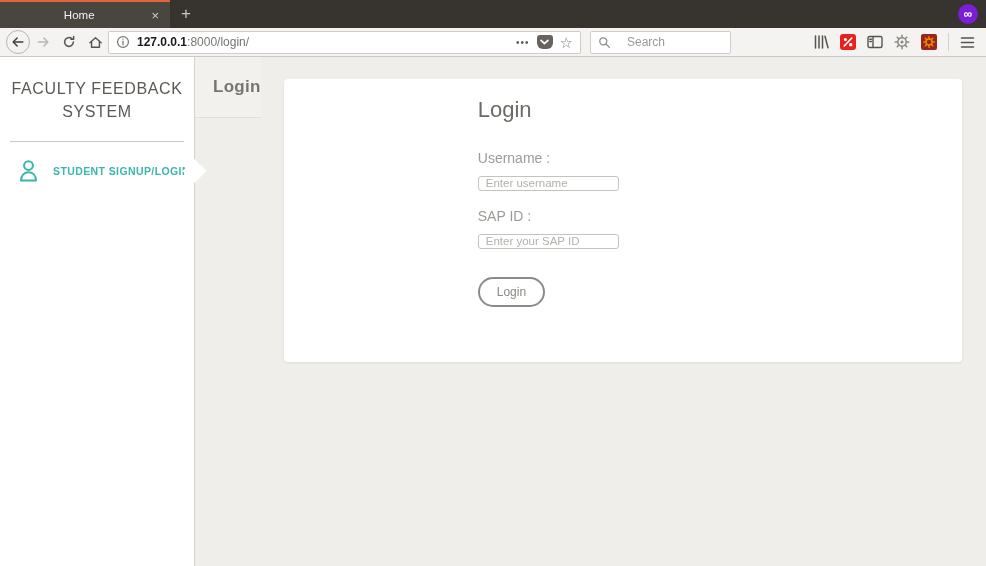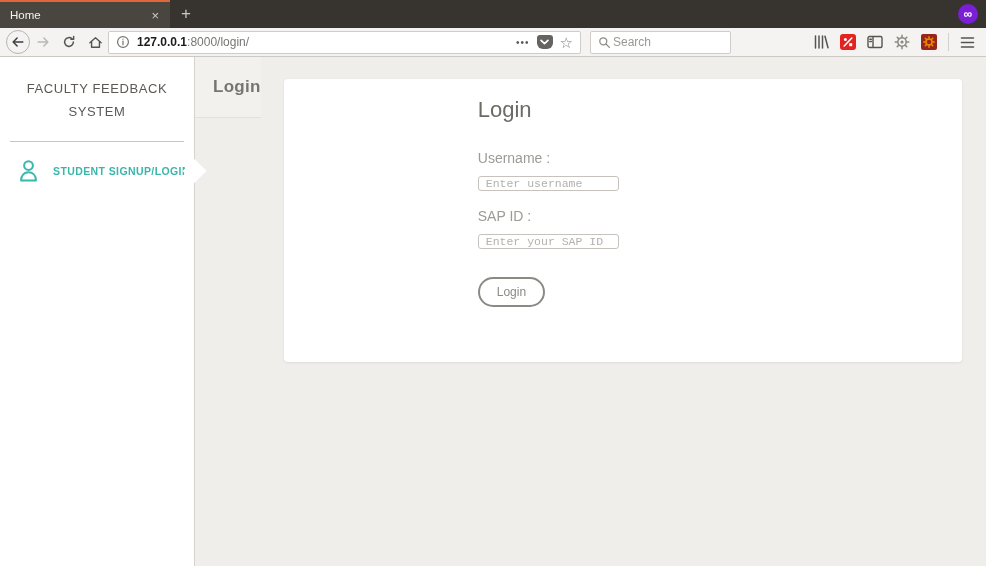--- a/index.html
+++ b/index.html
@@ -3,68 +3,68 @@
 <meta charset="utf-8">
 <style>
   * { box-sizing: border-box; margin: 0; padding: 0; }
   html,body { background:#d9d7d4; }
   body { font-family:"Liberation Sans", sans-serif; }
   .window { position:relative; width:986px; height:566px; background:#fff; overflow:hidden; }
 
   
   .tabbar { height:28px; background:#37332e; display:flex; align-items:stretch; }
   .tab { width:170px; background:#49453f; border-top:2px solid #e2653c; display:flex; align-items:center; padding:0 8px 0 10px; }
-  .tab-title { flex:1; font-size:11.5px; color:#f3f2f0; }
+  .tab-title { flex:1; font-size:11.5px; color:#f3f2f0;text-align:center; }
   .tab-close { color:#cfcdca; font-size:13px; line-height:1; padding:2px 3px; }
   .newtab { width:32px; display:flex; align-items:center; justify-content:center; color:#c9c7c3; font-size:17px; font-weight:300; }
   .tab-spacer { flex:1; }
   .ext-badge { align-self:center; width:20px; height:20px; margin-right:8px; border-radius:50%; background:#7a1fd6; color:#fff; display:flex; align-items:center; justify-content:center; font-size:12px; font-weight:bold; }
 
   
   .toolbar { height:29px; background:#f5f3f1; border-bottom:1px solid #ccc9c5; display:flex; align-items:center; padding:0 6px; }
   .navbtn { background:none; border:none; width:26px; height:24px; display:flex; align-items:center; justify-content:center; }
   .navbtn.back { border:1px solid #b7b5b1; border-radius:50%; width:24px; height:24px; background:#f5f3f1; }
   .urlbar { width:473px; height:23px; background:#fff; border:1px solid #d0cdc9; border-radius:2px; display:flex; align-items:center; padding:0 7px; gap:7px; }
   .url-text { font-size:12px; white-space:nowrap; }
   .url-host { font-weight:bold; color:#1b1b1f; }
   .url-path { color:#787672; }
   .url-spacer { flex:1; }
   .dots { font-size:10px; letter-spacing:1px; color:#5a5853; }
   .pocket { width:16px; height:14px; background:#66625f; border-radius:3px 3px 6px 6px; display:flex; align-items:center; justify-content:center; }
   .star { font-size:15px; color:#807e79; line-height:1; }
-  .searchbar { margin-left:9px; width:141px; height:23px; background:#fff; border:1px solid #d0cdc9; border-radius:2px; display:flex; align-items:center; padding:0 7px; gap:2px; }
+  .searchbar { margin-left:9px; width:141px; height:23px; background:#fff; border:1px solid #d0cdc9; border-radius:2px; display:flex; align-items:center; padding:0 7px; gap:16px; }
   .searchbar input { border:none; outline:none; flex:1; min-width:0; font-size:12px; color:#4a4a4f; background:transparent; font-family:"Liberation Sans", sans-serif; }
   .searchbar input::placeholder { color:#9a9894; }
   .tb-icons { margin-left:auto; display:flex; align-items:center; gap:11px; padding-right:5px; }
   .sq-ext { width:16px; height:16px; border-radius:3px; display:flex; align-items:center; justify-content:center; }
   .sq-ext.red { background:#e2231f; }
   .sq-ext.maroon { background:#96261b; border-radius:2px; }
   .tb-divider { width:1px; height:18px; background:#d4d1cd; }
 
   
   .page { display:flex; height:509px; }
   .sidebar { width:195px; background:#fff; border-right:1px solid #d6d3cf; position:relative; flex:none; }
-  .brand { padding-top:20px; text-align:center; color:#5c5955; font-size:13px; letter-spacing:.6px; line-height:23px; font-weight:500; }
+  .brand { padding-top:20px; text-align:center; color:#5c5955; font-size:16px; letter-spacing:.6px; line-height:23px; font-weight:500; }
   .brand-rule { border:none; border-top:1px solid #c9c6c2; margin:18px 10px 0; }
   .nav-item { position:relative; display:flex; align-items:center; gap:14px; padding-left:18px; height:43px; margin-top:7px; cursor:pointer; }
   .nav-item .label { font-size:10.5px; font-weight:bold; letter-spacing:.4px; }
   .nav-item.active { color:#3ab6aa; }
   .nav-item.inactive { color:#a5a39f; }
   .nav-item.inactive .person { color:#94928e; }
   .tail { position:absolute; right:-9px; top:50%; width:17px; height:17px; background:#fff; transform:translateY(-50%) rotate(45deg); z-index:3; }
 
   .main { flex:1; display:flex; flex-direction:row; background:#f0eeeb; min-width:0; }
   .page-header { height:61px; background:#f3f1ee; border-bottom:1px solid #e3e0dc; display:flex; align-items:center; padding-left:18px; flex:none; }
   .page-header h1 { font-size:17px; font-weight:bold; color:#77756f; letter-spacing:.3px; }
   .content { flex:1; padding:22px 24px 0 23px; }
   .card { background:#fff; height:283px; border-radius:4px; box-shadow:0 1px 3px rgba(0,0,0,.08); padding:18px 0 0 194px; }
   .card h2 { font-size:22px; font-weight:500; color:#6d6b66; margin-bottom:27px; }
   .group { margin-bottom:17px; }
   .group label { display:block; font-size:14px; color:#9d9b96; margin-bottom:7px; }
-  .group input { width:141px; height:15px; padding:2px 7px; border:1px solid #c6c3bf; border-radius:3px; font-size:11.5px; color:#6d6b66; outline:none; font-family:Liberation Mono, monospace; }
+  .group input { width:141px; height:15px; padding:2px 7px; border:1px solid #c6c3bf; border-radius:3px; font-size:11.5px; color:#6d6b66; outline:none; font-family:Liberation Sans, sans-serif; }
   .group input::placeholder { color:#b3b1ac; }
   .pill { margin-top:11px; padding:6px 17px; background:#fff; border:2px solid #8c8a85; border-radius:15px; color:#8c8a85; font-size:12px; font-family:"Liberation Sans", sans-serif; cursor:pointer; }
 
   svg { display:block; }
 </style>
 </head>
 <body>
 
 <div class="window">
 

